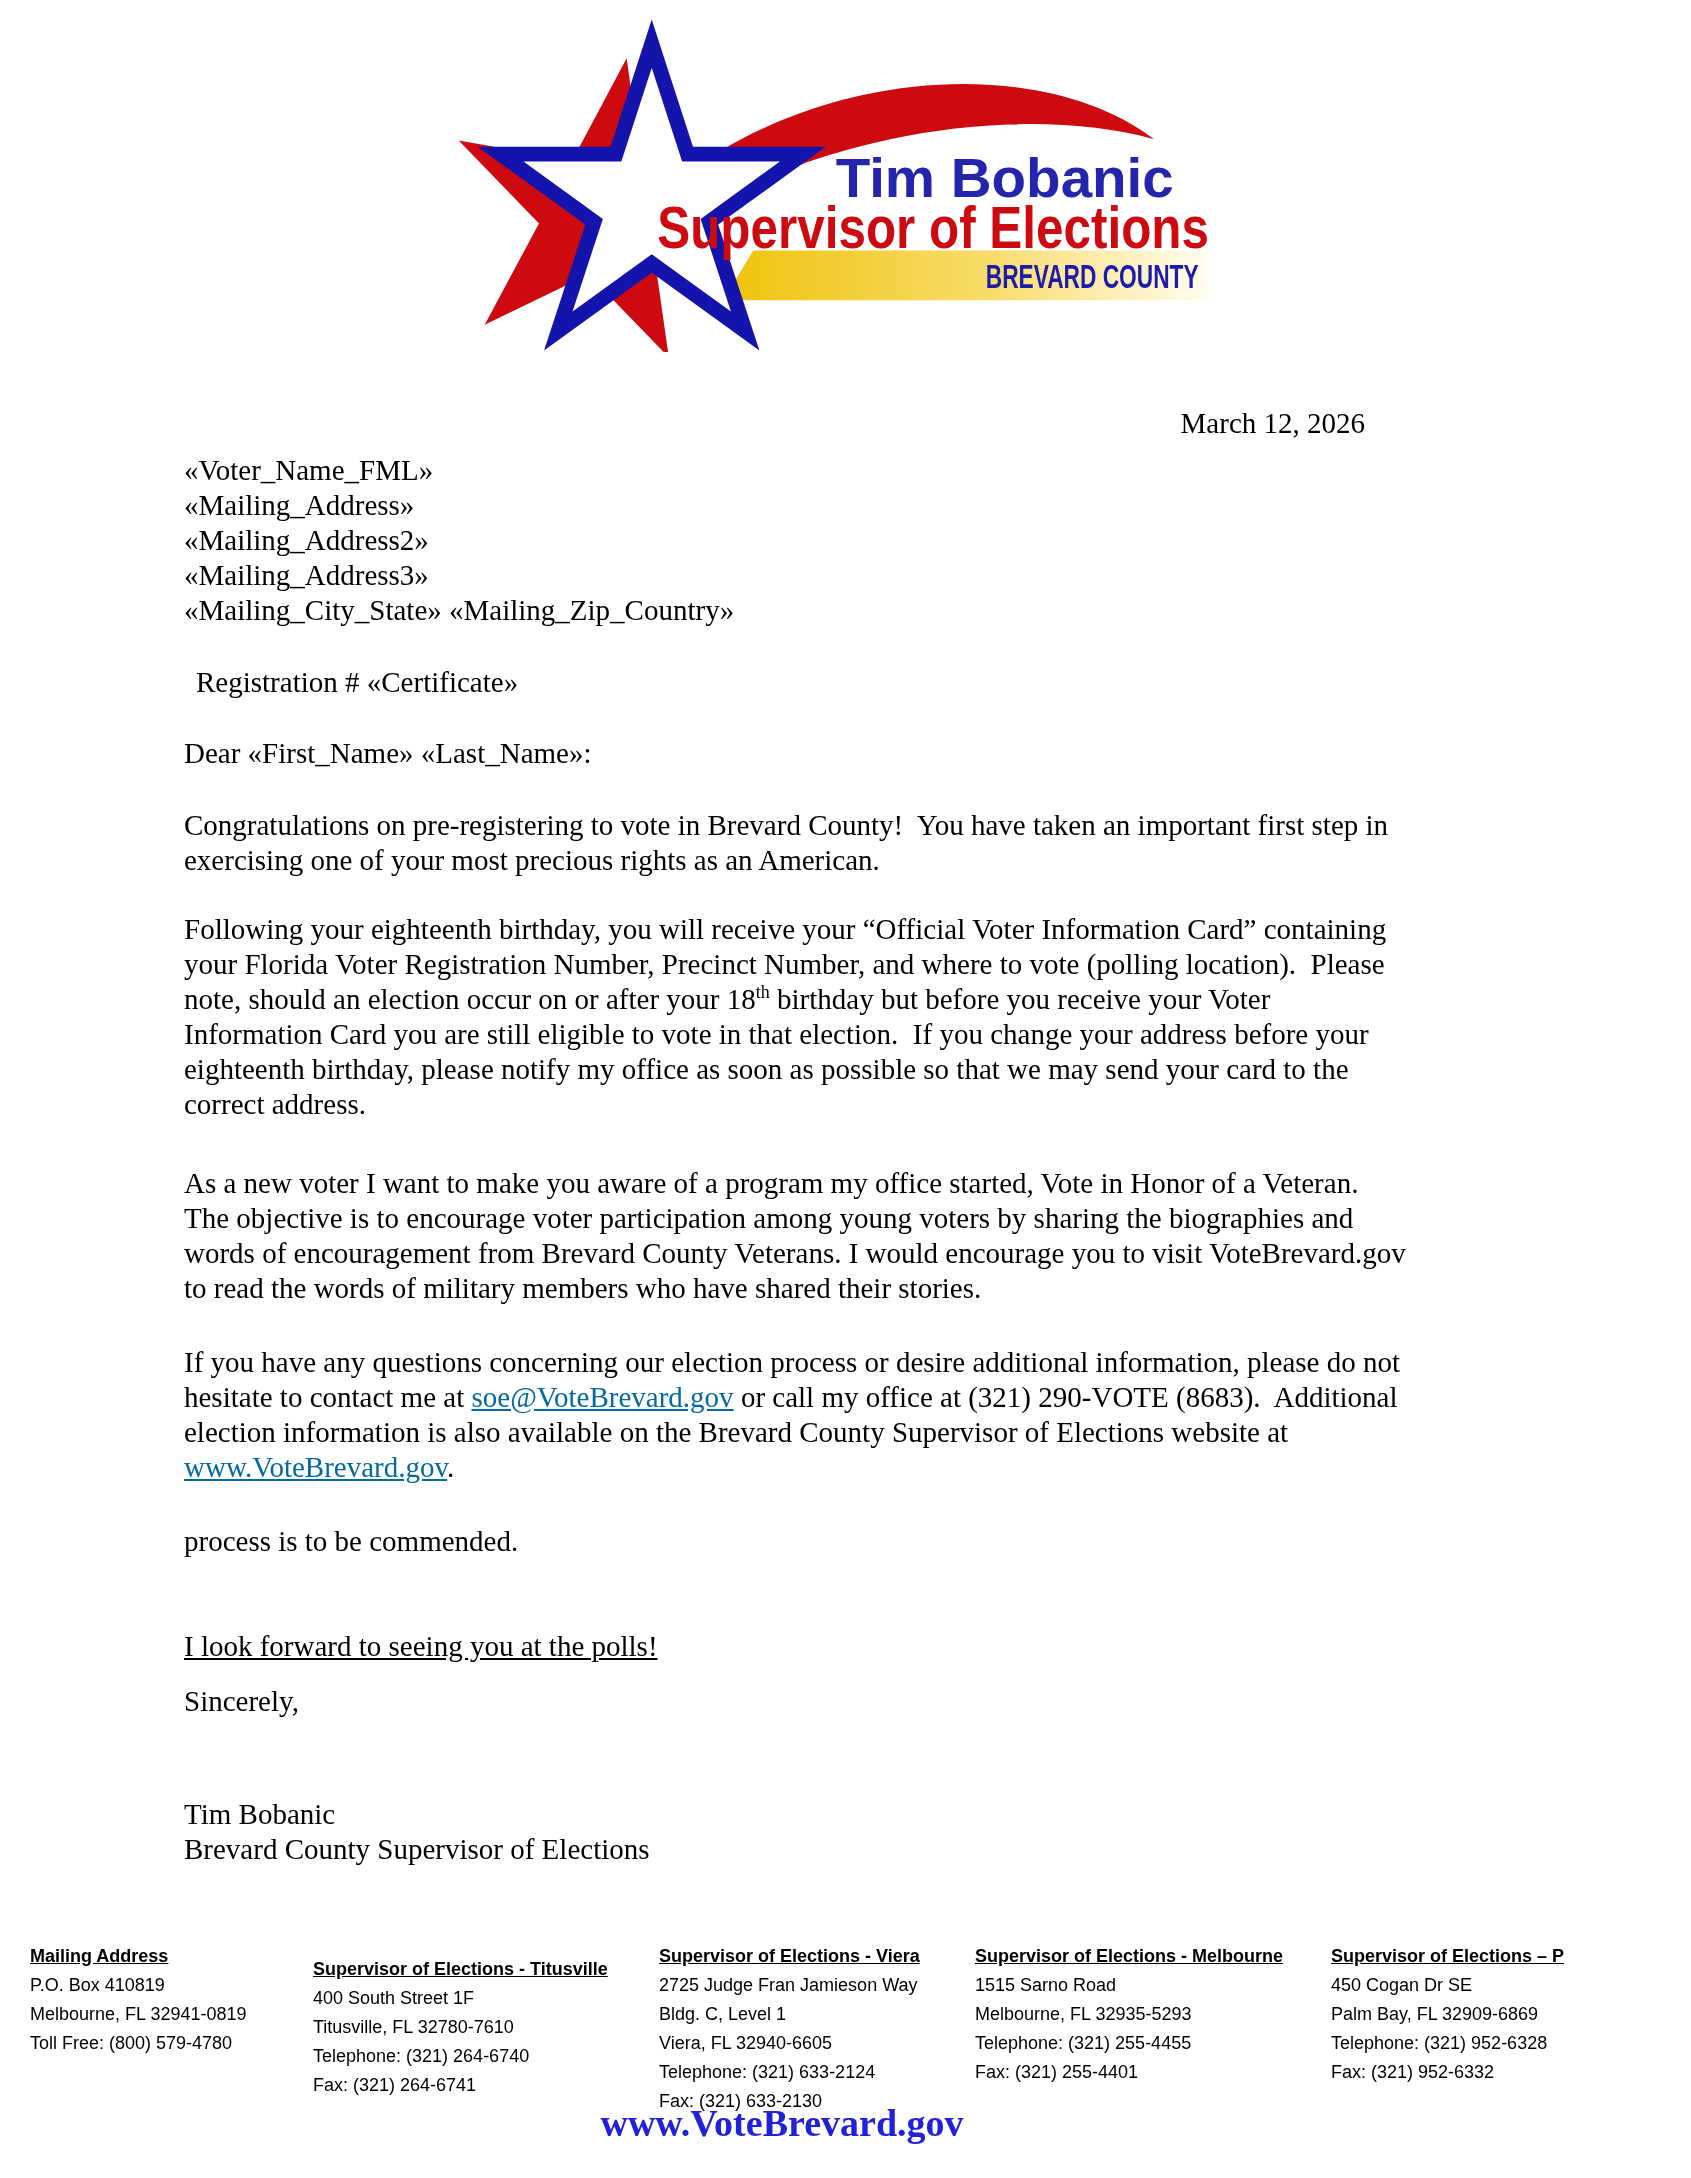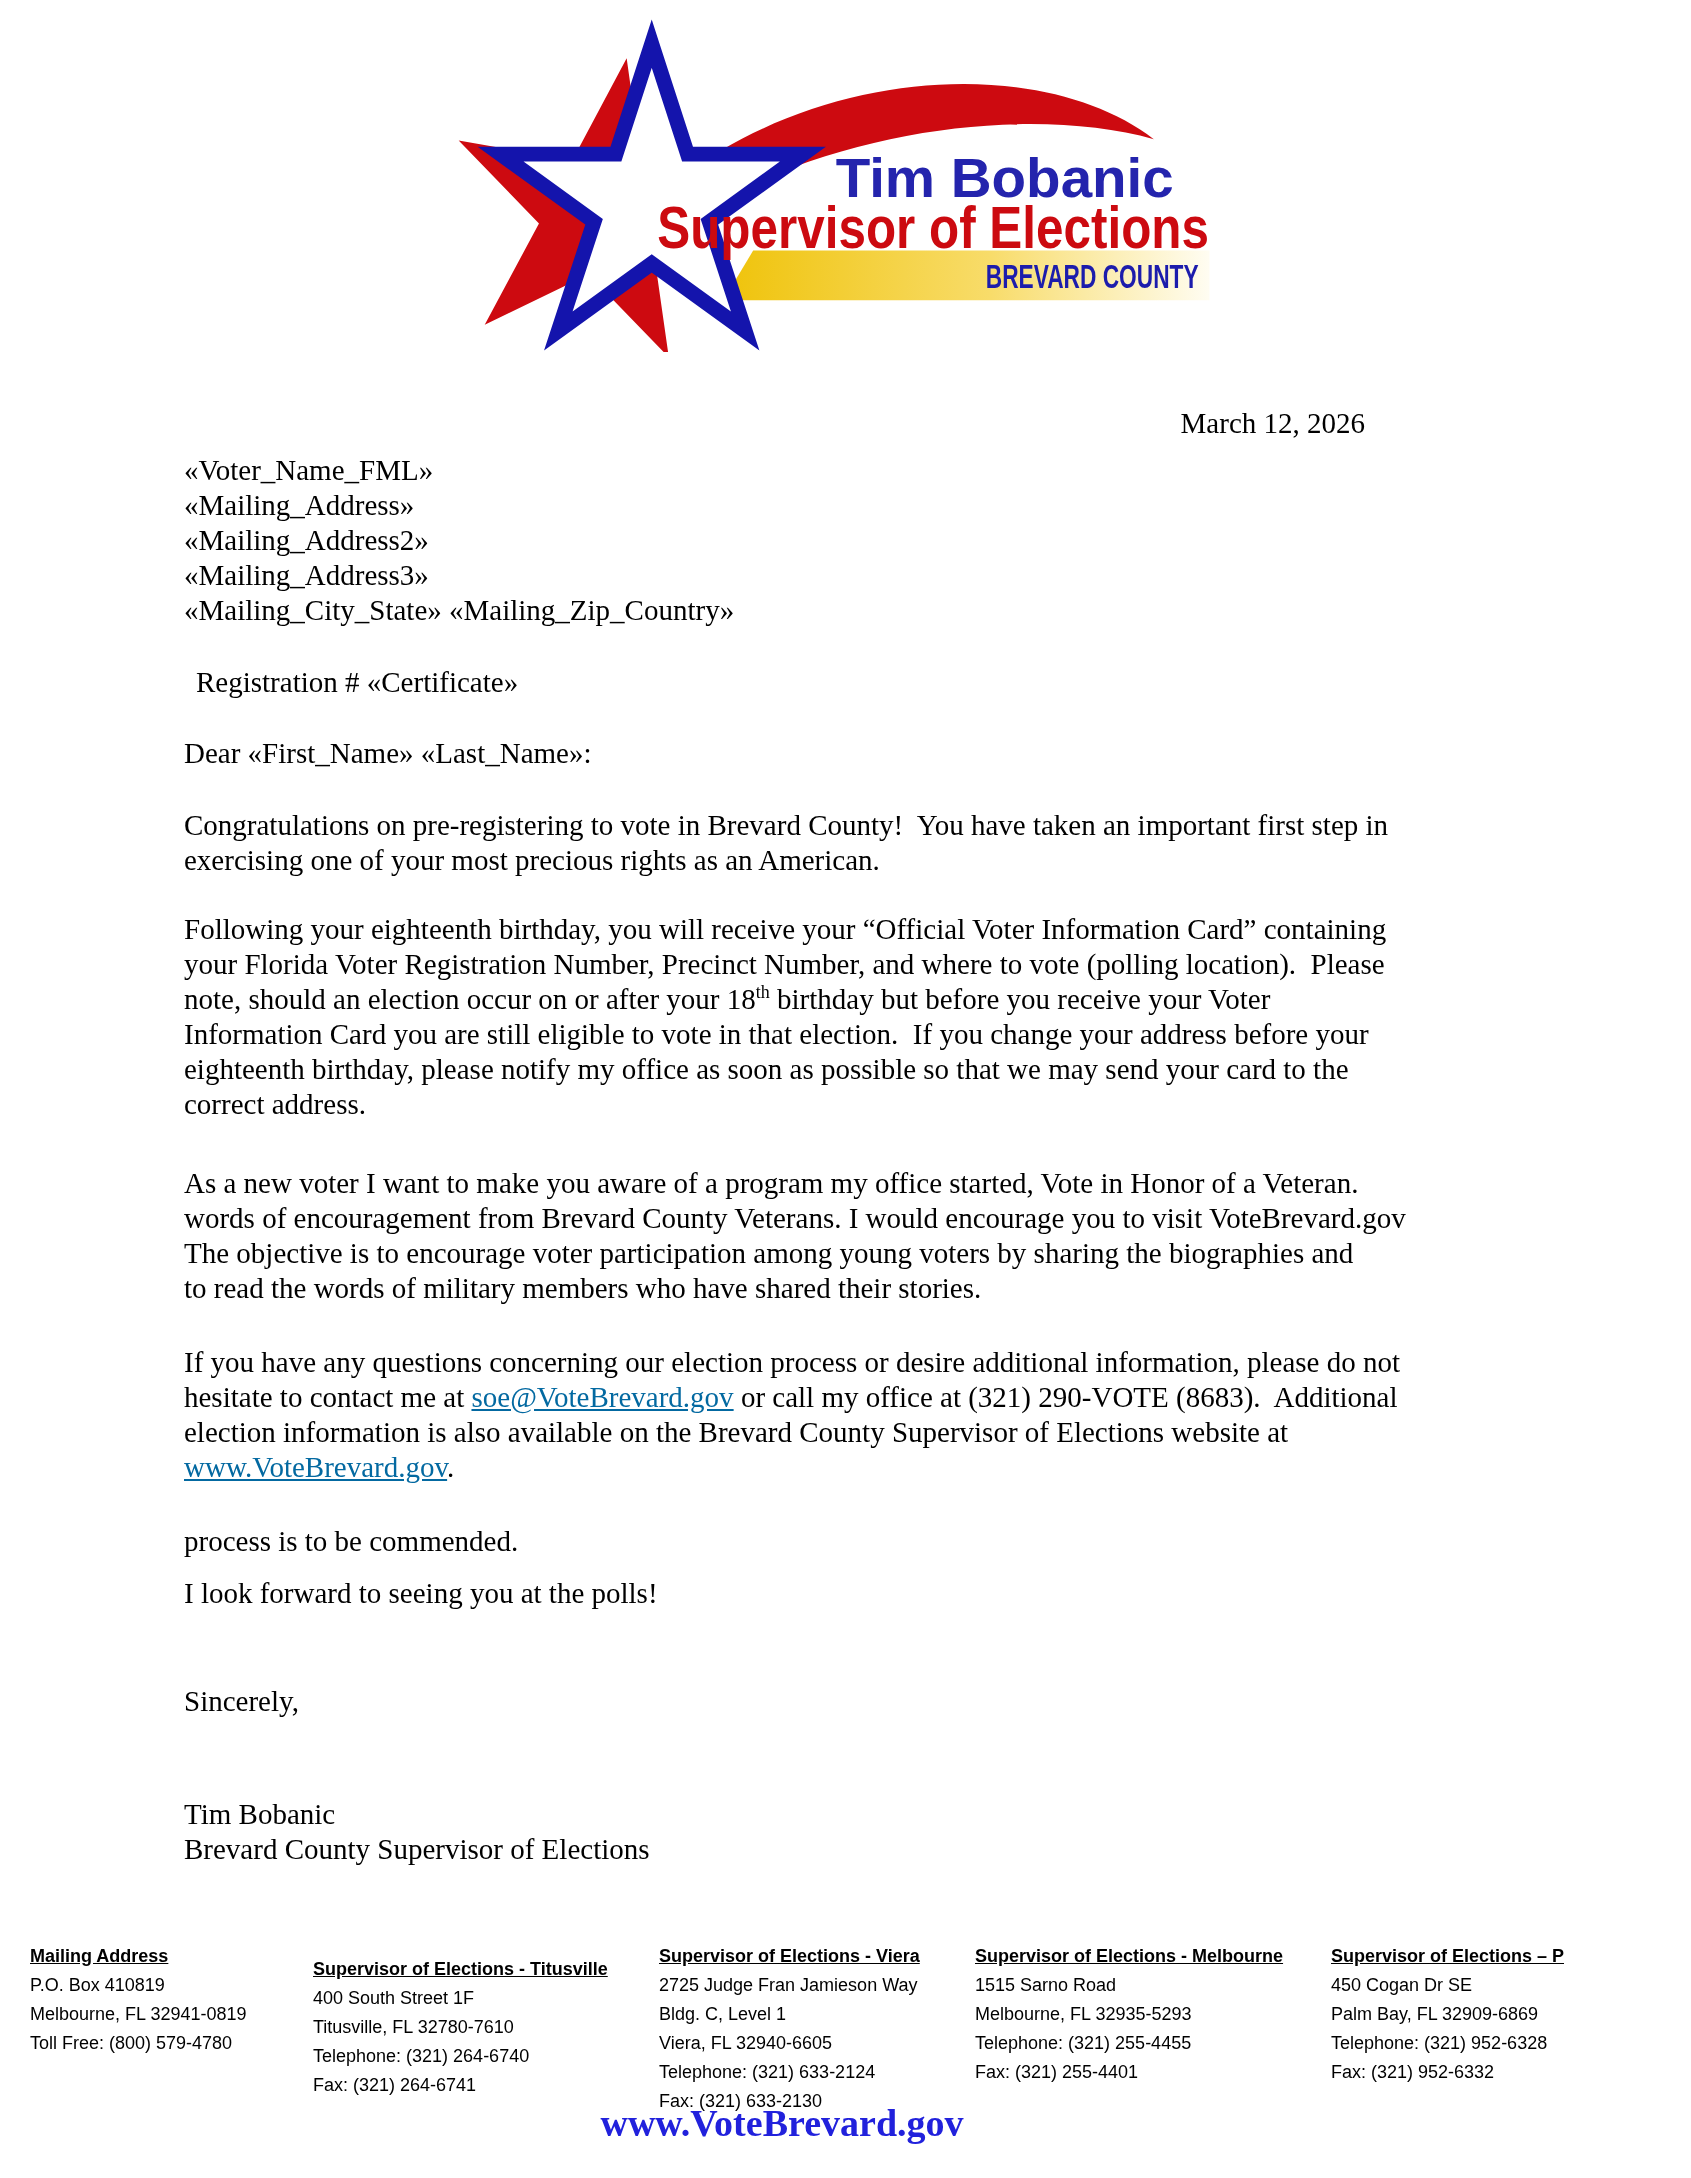--- a/index.html
+++ b/index.html
@@ -90,37 +90,37 @@
     <div class="line">Following your eighteenth birthday, you will receive your “Official Voter Information Card” containing</div>
     <div class="line">your Florida Voter Registration Number, Precinct Number, and where to vote (polling location).  Please</div>
     <div class="line"><span>note, should an election occur on or after your 18</span><span class="sup">th</span><span> birthday but before you receive your Voter</span></div>
     <div class="line">Information Card you are still eligible to vote in that election.  If you change your address before your</div>
     <div class="line">eighteenth birthday, please notify my office as soon as possible so that we may send your card to the</div>
     <div class="line">correct address.</div>
   </div>
 
   <div class="block" style="top:1166px;">
     <div class="line">As a new voter I want to make you aware of a program my office started, Vote in Honor of a Veteran.</div>
+    <div class="line">The objective is to encourage voter participation among young voters by sharing the biographies and</div>
     <div class="line">words of encouragement from Brevard County Veterans. I would encourage you to visit VoteBrevard.gov</div>
-    <div class="line">The objective is to encourage voter participation among young voters by sharing the biographies and</div>
     <div class="line">to read the words of military members who have shared their stories.</div>
   </div>
 
   <div class="block" style="top:1345px;">
     <div class="line">If you have any questions concerning our election process or desire additional information, please do not</div>
     <div class="line"><span>hesitate to contact me at </span><span class="link">soe@VoteBrevard.gov</span><span> or call my office at (321) 290-VOTE (8683).  Additional</span></div>
     <div class="line">election information is also available on the Brevard County Supervisor of Elections website at</div>
     <div class="line"><span class="link">www.VoteBrevard.gov</span><span>.</span></div>
   </div>
 
   <div class="block" style="top:1524px;">
     <div class="line">process is to be commended.</div>
   </div>
 
-  <div class="block" style="top:1576px;">
+  <div class="block" style="top:1629px;text-decoration:underline;">
     <div class="line">I look forward to seeing you at the polls!</div>
   </div>
 
   <div class="block" style="top:1684px;">
     <div class="line">Sincerely,</div>
   </div>
 
   <div class="block" style="top:1797px;">
     <div class="line">Tim Bobanic</div>
     <div class="line">Brevard County Supervisor of Elections</div>

